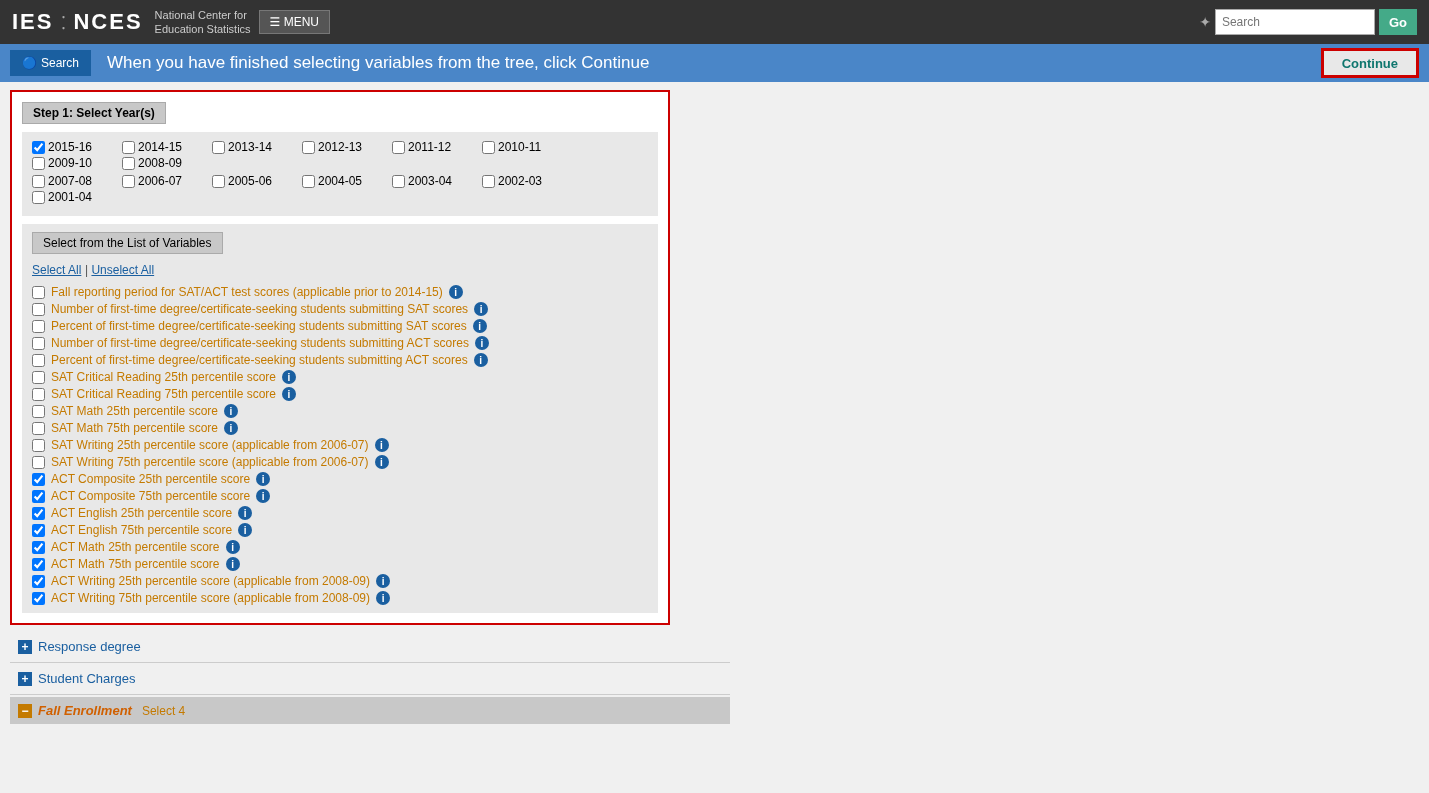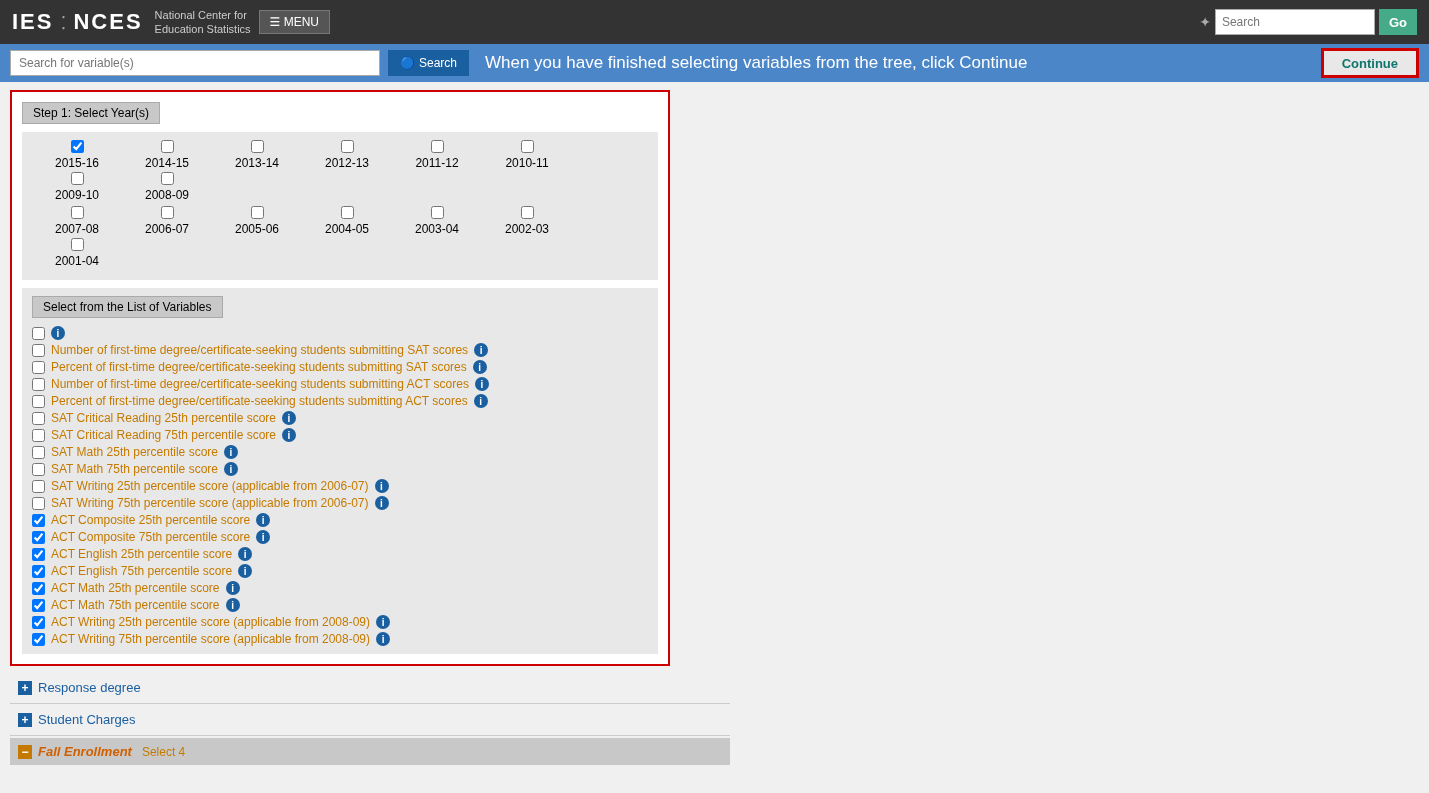--- a/index.html
+++ b/index.html
@@ -138,21 +138,21 @@
       margin-bottom: 8px;
       max-width: 660px;
     }
 
     
     .step-label {
       background: #c8c8c8;
       display: inline-block;
       padding: 3px 10px;
       font-size: 12px;
-      font-weight: normal;
+      font-weight: bold;
       margin-bottom: 8px;
       border: 1px solid #aaa;
     }
 
     .year-grid {
       background: #e8e8e8;
       padding: 8px 10px;
       margin-bottom: 8px;
     }
     .year-row {
@@ -160,21 +160,20 @@
       flex-wrap: wrap;
       gap: 2px 0;
       margin-bottom: 4px;
     }
     .year-item {
       display: flex;
       align-items: center;
       gap: 3px;
       min-width: 90px;
       font-size: 12px;
-      flex-direction: column;
     }
     .year-item input[type="checkbox"] {
       margin: 0;
     }
 
     
     .variables-section {
       background: #e8e8e8;
       padding: 8px 10px;
     }
@@ -293,21 +292,20 @@
     <button class="menu-btn">☰ MENU</button>
   </div>
   <div class="header-search-area">
     <span style="color:#aaa;font-size:14px;">✦</span>
     <input class="header-search-input" type="text" placeholder="Search" style="">
     <button class="go-btn">Go</button>
   </div>
 </div>
 
 <div class="sub-header">
-  <input class="search-var-input" type="text" placeholder="Search for variable(s)" style="">
   <button class="search-var-btn">
     <span>🔵</span>
     <span>Search</span>
   </button>
   <div class="sub-header-info">When you have finished selecting variables from the tree, click Continue</div>
   <button class="continue-btn">Continue</button>
 </div>
 
 <div class="main-content">
 
@@ -379,25 +377,31 @@
         <div class="year-item">
           <input type="checkbox" style="">
           <span>2001-04</span>
         </div>
       </div>
     </div>
 
     
     <div class="variables-section">
       <div class="select-from-label">Select from the List of Variables</div>
+      <div class="select-links">
+        <a>Select All</a>
+        <span> | </span>
+        <a>Unselect All</a>
+      </div>
 
       <div class="var-list">
 
         <div class="var-item">
           <input type="checkbox" style="">
+          <label>Fall reporting period for SAT/ACT test scores (applicable prior to 2014-15)</label>
           <span class="info-icon">i</span>
         </div>
 
         <div class="var-item">
           <input type="checkbox" style="">
           <label>Number of first-time degree/certificate-seeking students submitting SAT scores</label>
           <span class="info-icon">i</span>
         </div>
 
         <div class="var-item">

